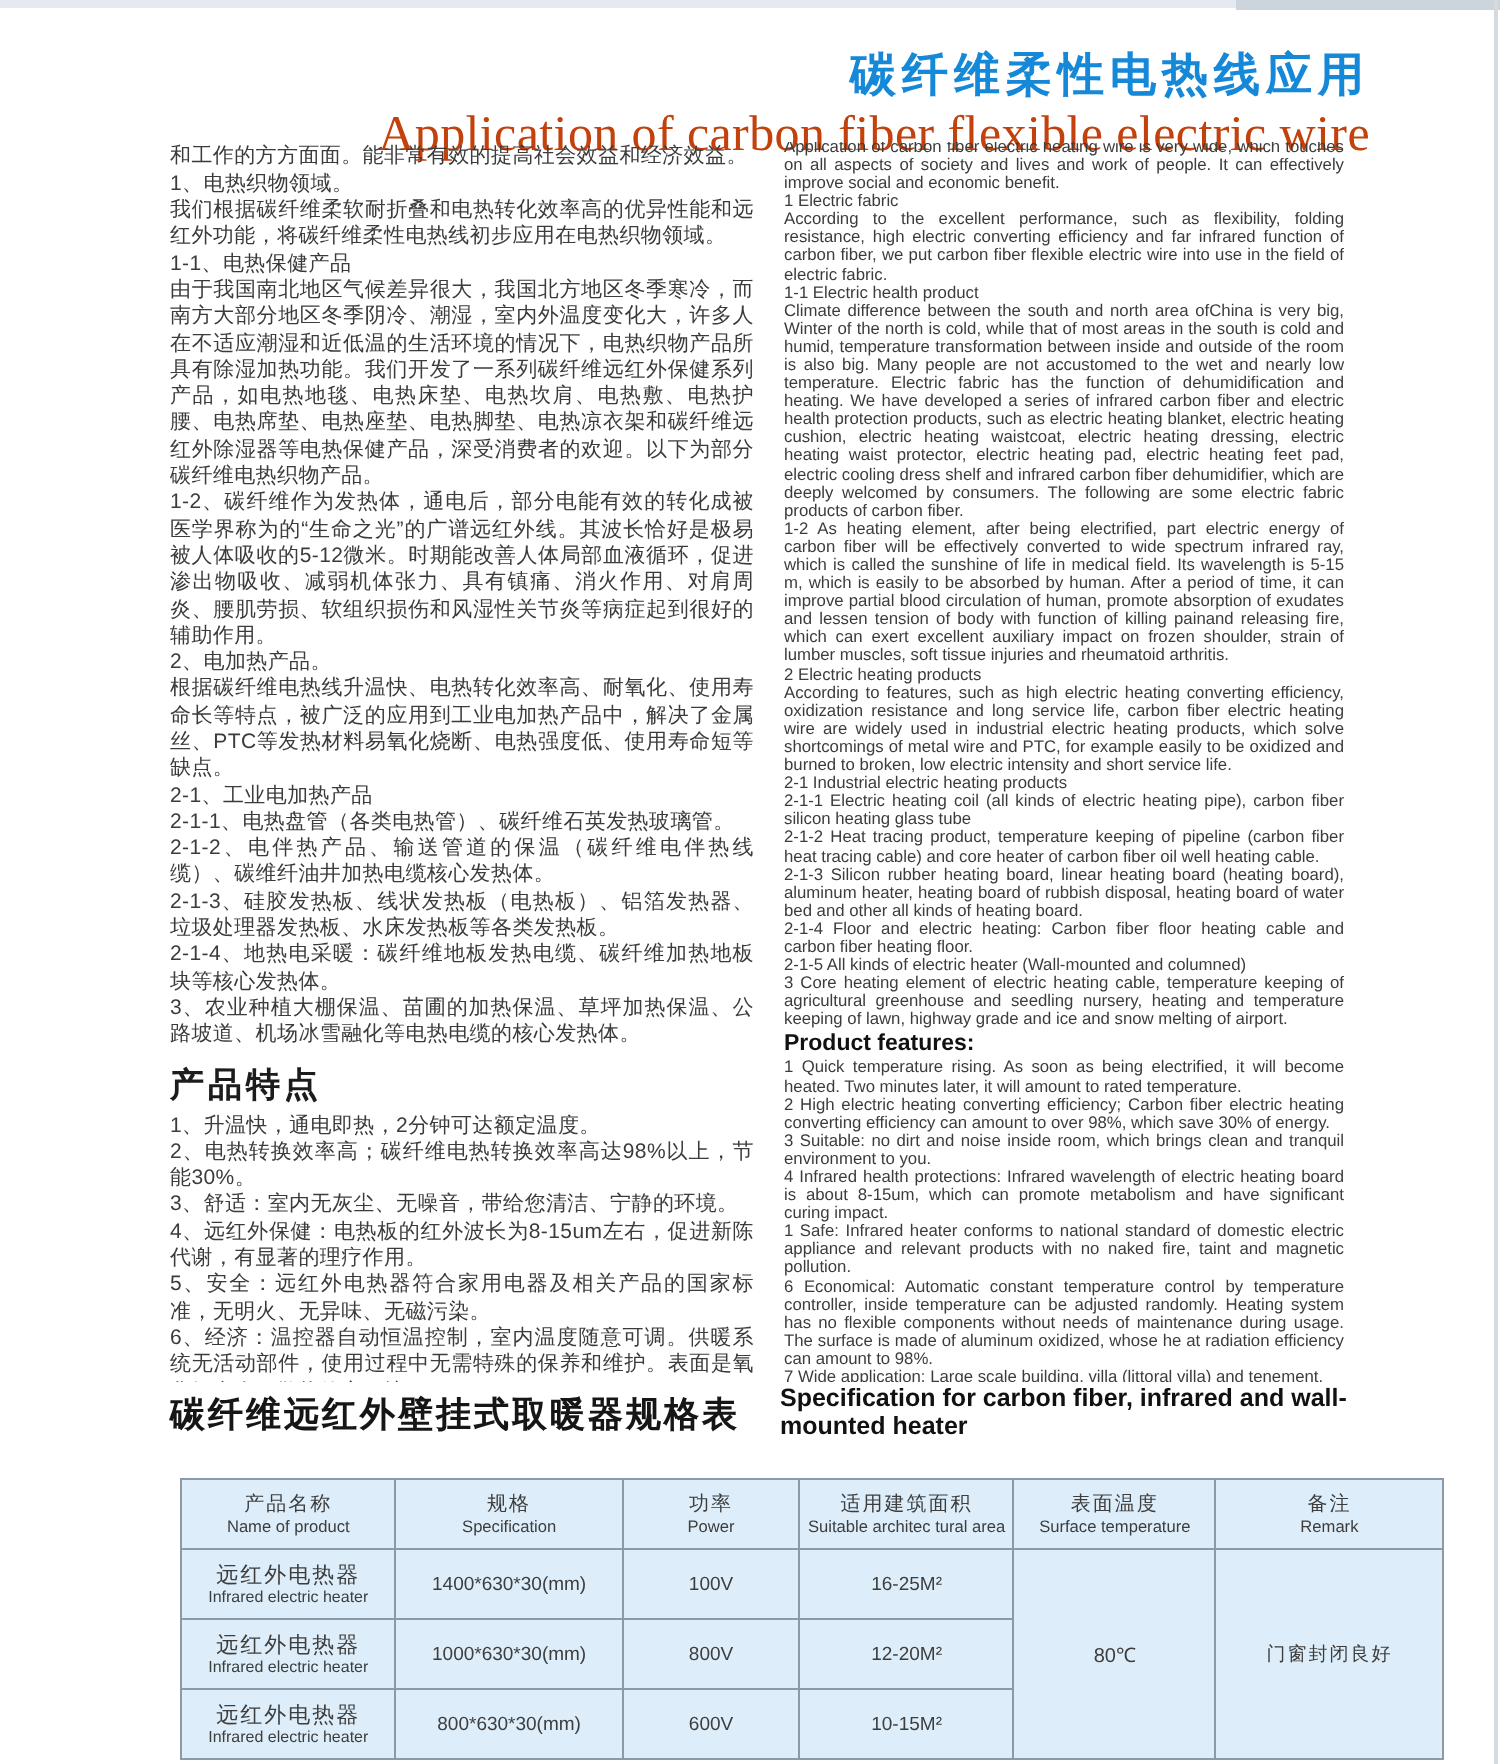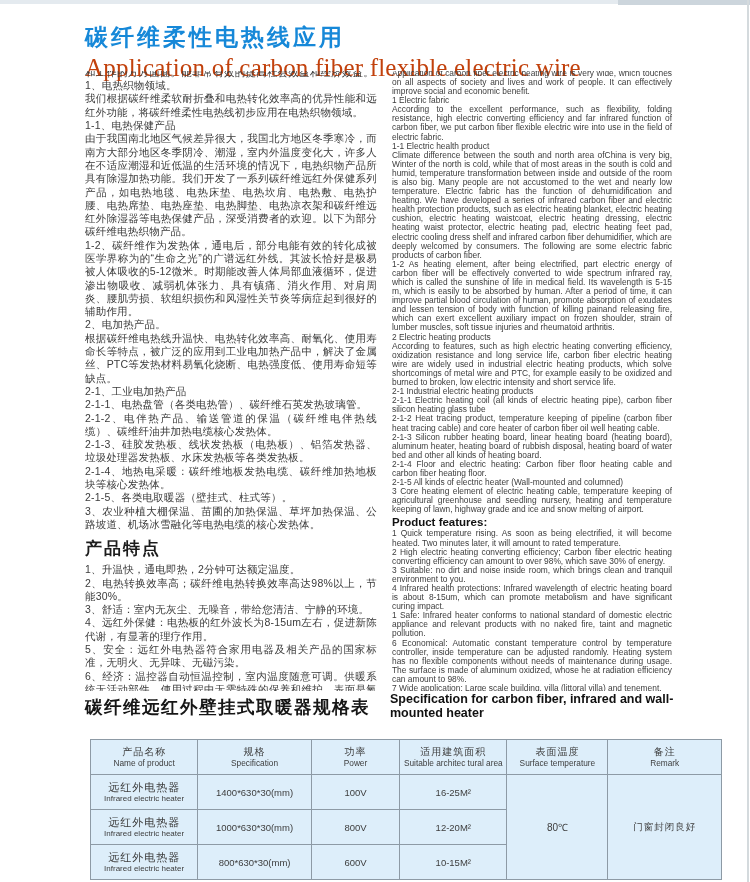--- a/index.html
+++ b/index.html
@@ -5,21 +5,21 @@
   html,body { margin:0; padding:0; }
   body { background:#ffffff; font-family:"Liberation Sans", sans-serif; }
   .page { position:relative; width:750px; height:882px; background:#ffffff; overflow:hidden; }
 
   
   .top-strip      { position:absolute; top:0; left:0; width:750px; height:4px; background:#e4eaef; }
   .top-strip-dark { position:absolute; top:0; left:618px; width:132px; height:5px; background:#ccd5dc; }
   .right-edge     { position:absolute; top:0; right:1px; width:2px; height:882px; background:#d4dadd; }
 
   
-  .header-block { position:absolute; top:22px; left:85px; width:600px; }
+  .header-block { position:absolute; top:22px; left:85px; width:600px;text-align:right; }
   .title-zh { margin:0; font-family:"DejaVu Sans", sans-serif; font-size:23px; font-weight:bold;
               color:#1688d8; letter-spacing:3px; }
   .title-en { margin:1px 0 0; font-family:"Liberation Serif", serif; font-size:25px; font-weight:500;
               color:#c2410c; letter-spacing:0.2px; }
 
   
   .columns { position:absolute; top:71px; left:85px; width:587px; height:620px;
              display:flex; gap:15px; overflow:hidden;align-items:center; }
   .col-zh { width:292px; flex:0 0 292px; }
   .col-en { width:280px; flex:0 0 280px; }
@@ -82,21 +82,20 @@
       <p class="zp">1-1、电热保健产品</p>
       <p class="zp">由于我国南北地区气候差异很大，我国北方地区冬季寒冷，而南方大部分地区冬季阴冷、潮湿，室内外温度变化大，许多人在不适应潮湿和近低温的生活环境的情况下，电热织物产品所具有除湿加热功能。我们开发了一系列碳纤维远红外保健系列产品，如电热地毯、电热床垫、电热坎肩、电热敷、电热护腰、电热席垫、电热座垫、电热脚垫、电热凉衣架和碳纤维远红外除湿器等电热保健产品，深受消费者的欢迎。以下为部分碳纤维电热织物产品。</p>
       <p class="zp">1-2、碳纤维作为发热体，通电后，部分电能有效的转化成被医学界称为的“生命之光”的广谱远红外线。其波长恰好是极易被人体吸收的5-12微米。时期能改善人体局部血液循环，促进渗出物吸收、减弱机体张力、具有镇痛、消火作用、对肩周炎、腰肌劳损、软组织损伤和风湿性关节炎等病症起到很好的辅助作用。</p>
       <p class="zp">2、电加热产品。</p>
       <p class="zp">根据碳纤维电热线升温快、电热转化效率高、耐氧化、使用寿命长等特点，被广泛的应用到工业电加热产品中，解决了金属丝、PTC等发热材料易氧化烧断、电热强度低、使用寿命短等缺点。</p>
       <p class="zp">2-1、工业电加热产品</p>
       <p class="zp">2-1-1、电热盘管（各类电热管）、碳纤维石英发热玻璃管。</p>
       <p class="zp">2-1-2、电伴热产品、输送管道的保温（碳纤维电伴热线缆）、碳维纤油井加热电缆核心发热体。</p>
       <p class="zp">2-1-3、硅胶发热板、线状发热板（电热板）、铝箔发热器、垃圾处理器发热板、水床发热板等各类发热板。</p>
       <p class="zp">2-1-4、地热电采暖：碳纤维地板发热电缆、碳纤维加热地板块等核心发热体。</p>
-      <p class="zp">2-1-5、各类电取暖器（壁挂式、柱式等）。</p>
       <p class="zp">3、农业种植大棚保温、苗圃的加热保温、草坪加热保温、公路坡道、机场冰雪融化等电热电缆的核心发热体。</p>
       <h3 class="zh-feat-h">产品特点</h3>
       <p class="zp">1、升温快，通电即热，2分钟可达额定温度。</p>
       <p class="zp">2、电热转换效率高；碳纤维电热转换效率高达98%以上，节能30%。</p>
       <p class="zp">3、舒适：室内无灰尘、无噪音，带给您清洁、宁静的环境。</p>
       <p class="zp">4、远红外保健：电热板的红外波长为8-15um左右，促进新陈代谢，有显著的理疗作用。</p>
       <p class="zp">5、安全：远红外电热器符合家用电器及相关产品的国家标准，无明火、无异味、无磁污染。</p>
       <p class="zp">6、经济：温控器自动恒温控制，室内温度随意可调。供暖系统无活动部件，使用过程中无需特殊的保养和维护。表面是氧化铝合金，散热效率可达98%。</p>
 
     </section>

